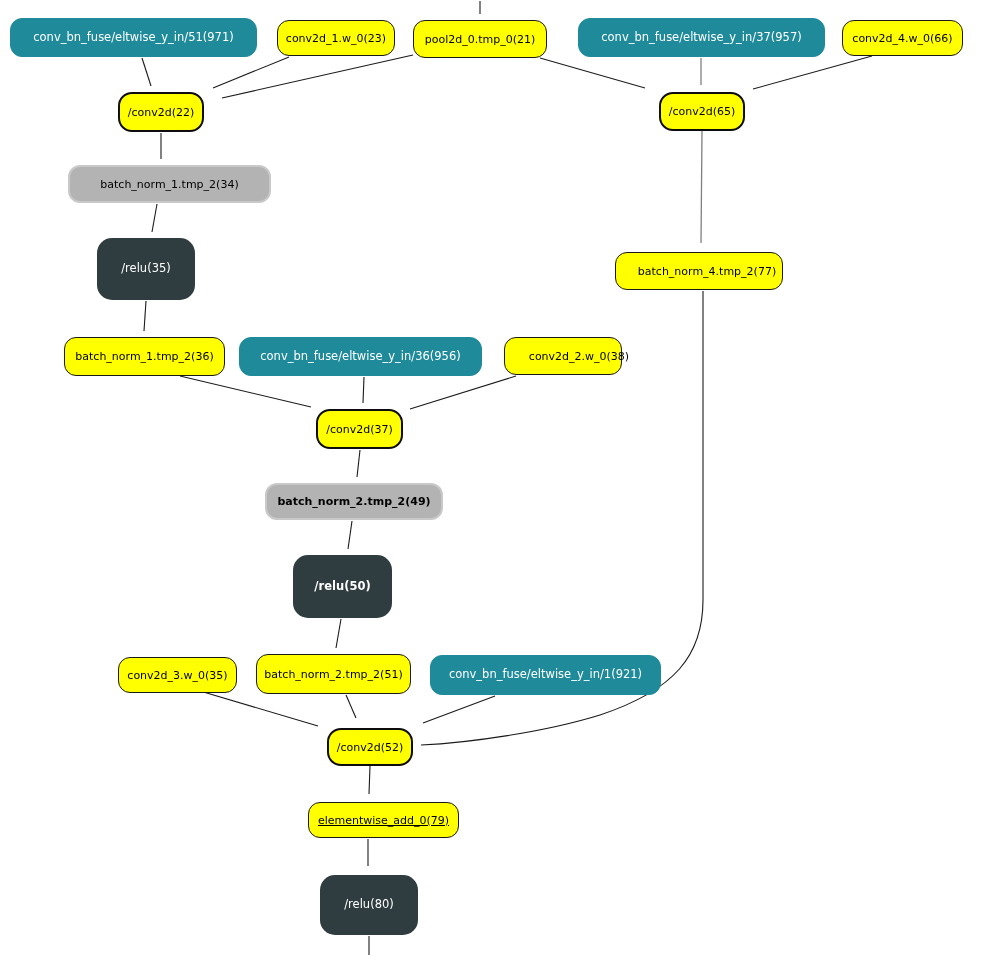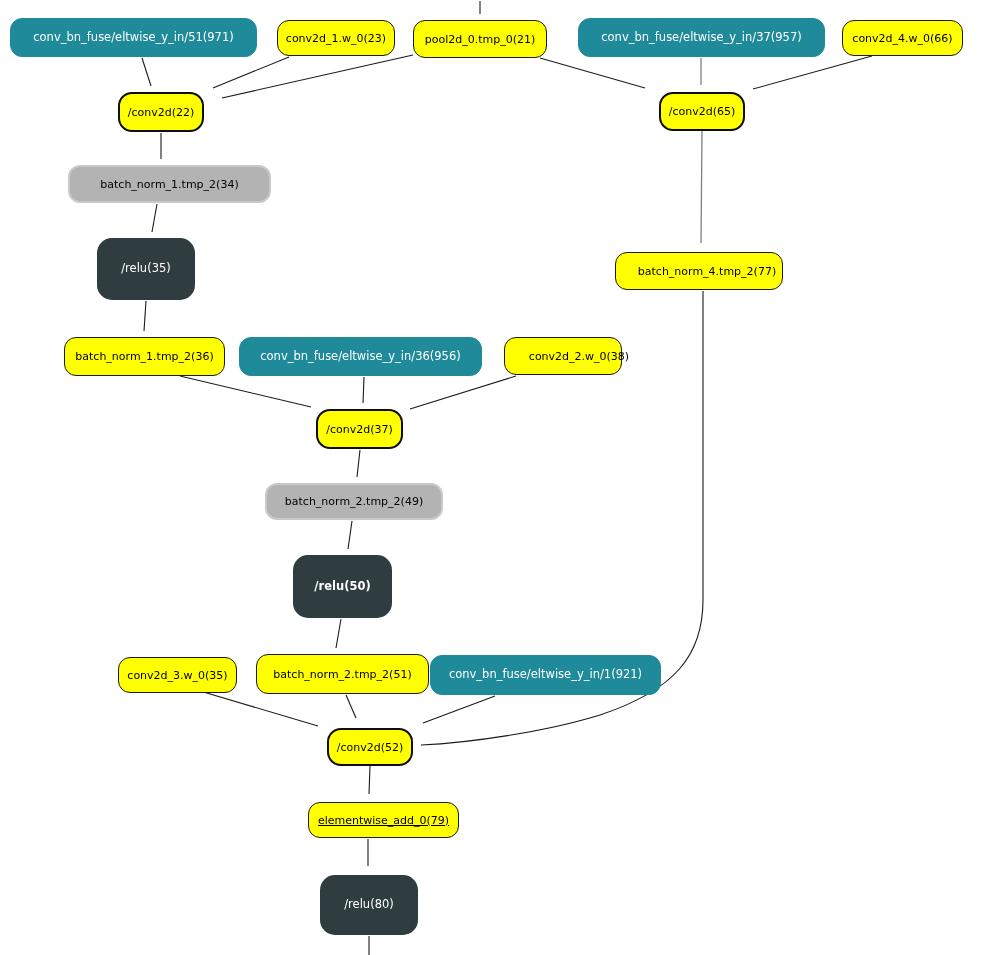--- a/index.html
+++ b/index.html
@@ -98,30 +98,30 @@
       </div>
       <div class="node var-teal" style="left: 239px; top: 337px; width: 243px; height: 39px;">
         <span>conv_bn_fuse/eltwise_y_in/36(956)</span>
       </div>
       <div class="node var-yellow" style="left: 504px; top: 337px; width: 118px; height: 38px; padding-left: 32px;">
         <span>conv2d_2.w_0(38)</span>
       </div>
       <div class="node op-conv" style="left: 316px; top: 409px; width: 87px; height: 40px;">
         <span>/conv2d(37)</span>
       </div>
-      <div class="node var-gray" style="left: 265px; top: 483px; width: 178px; height: 37px;">
+      <div class="node var-gray" style="left: 265px; top: 483px; width: 178px; height: 37px; font-weight: bold;">
         <span>batch_norm_2.tmp_2(49)</span>
       </div>
       <div class="node op-relu" style="left: 293px; top: 555px; width: 99px; height: 63px; font-weight: bold;">
         <span>/relu(50)</span>
       </div>
       <div class="node var-yellow" style="left: 118px; top: 657px; width: 119px; height: 36px;">
         <span>conv2d_3.w_0(35)</span>
       </div>
-      <div class="node var-yellow" style="left: 256px; top: 654px; width: 173px; height: 40px;">
+      <div class="node var-yellow" style="left: 256px; top: 654px; width: 155px; height: 40px;">
         <span>batch_norm_2.tmp_2(51)</span>
       </div>
       <div class="node var-teal" style="left: 430px; top: 655px; width: 231px; height: 40px;">
         <span>conv_bn_fuse/eltwise_y_in/1(921)</span>
       </div>
       <div class="node op-conv" style="left: 327px; top: 728px; width: 86px; height: 38px;">
         <span>/conv2d(52)</span>
       </div>
       <div class="node var-yellow" style="left: 308px; top: 802px; width: 151px; height: 36px; text-decoration: underline;">
         <span>elementwise_add_0(79)</span>

